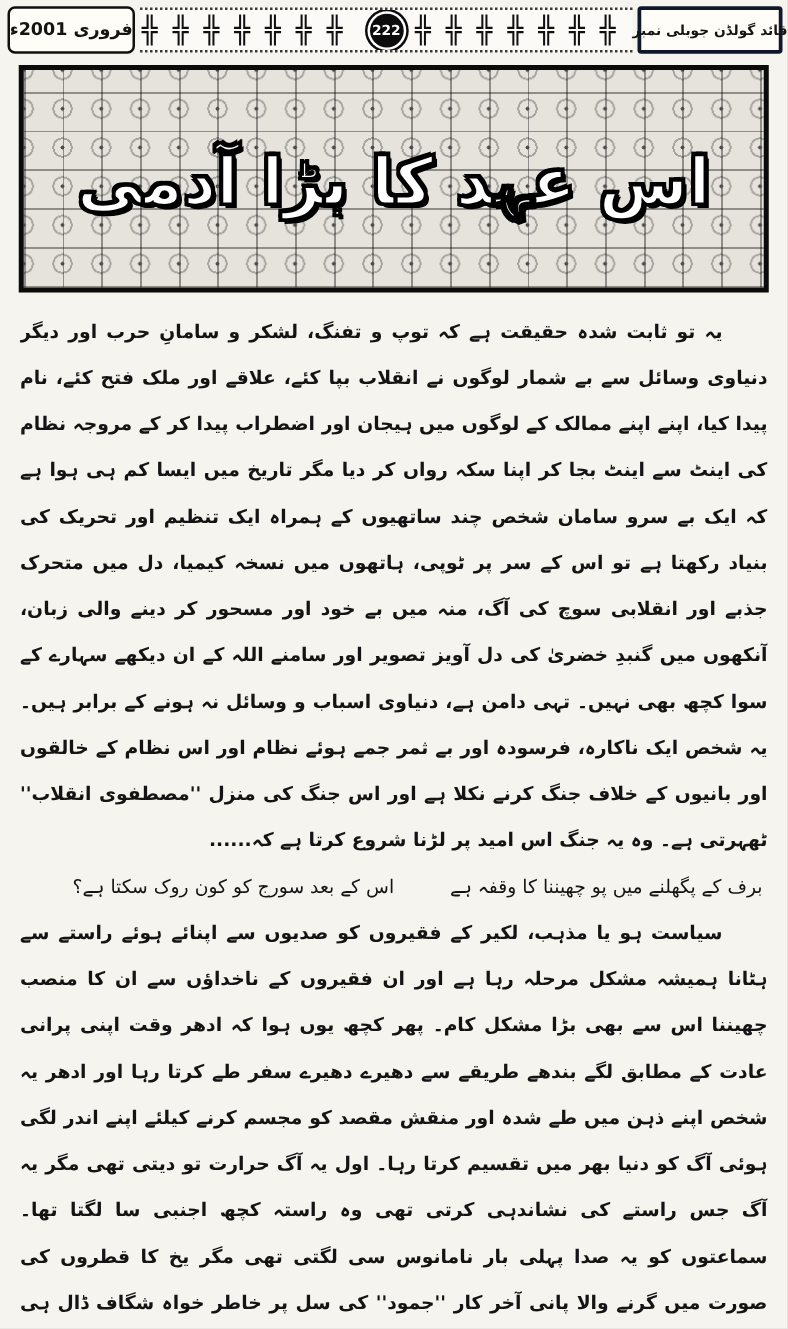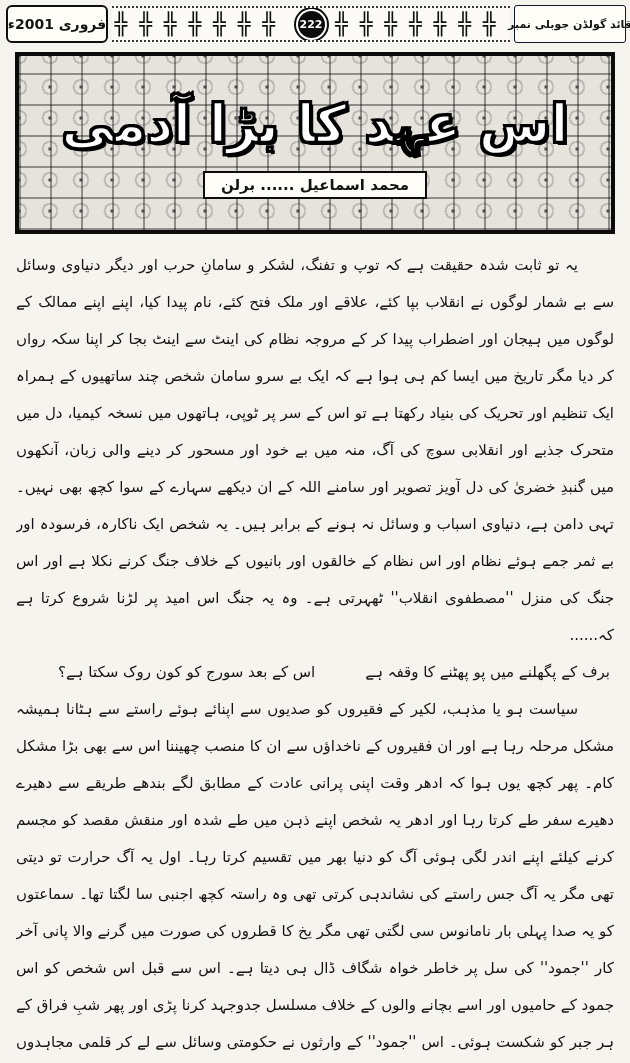--- a/index.html
+++ b/index.html
@@ -38,21 +38,21 @@
   }
   .badge{
     flex:0 0 auto;width:27px;height:27px;margin:12px 8px;
     border-radius:50%;background:#0c0c0c;color:#fff;
     display:flex;align-items:center;justify-content:center;
     font-size:11px;font-weight:bold;
     box-shadow:0 0 0 2px #fff,0 0 0 4px #0c0c0c;
   }
   .edition-box{
     width:106px;flex:0 0 auto;
-    border:1px solid #0f172a;border-radius:3px;
+    border:3px solid #0f172a;border-radius:3px;
     background:#fffdf8;
     display:flex;align-items:center;justify-content:center;
     font-size:11px;font-weight:bold;direction:rtl;white-space:nowrap;
     padding:0 2px;
   }
   
   .title-block{
     position:absolute;top:52px;left:15px;right:15px;height:182px;
     border:4px solid #0b0b0b;
     box-sizing:border-box;
@@ -81,21 +81,21 @@
     font-size:15px;font-weight:bold;direction:rtl;white-space:nowrap;
   }
   
   .article{
     position:absolute;top:247px;left:16px;right:16px;bottom:0;
     direction:rtl;
     text-align:justify;
     font-size:15px;line-height:37px;
     overflow:hidden;
   }
-  .article p{margin:0;text-indent:36px;}
+  .article p{margin:0;text-indent:36px;font-weight:bold;}
   .couplet{
     display:flex;justify-content:space-between;
     line-height:37px;white-space:nowrap;
     padding-left:42px;padding-right:4px;
   }
 </style>
 </head>
 <body>
 
 <div class="page">
@@ -109,28 +109,25 @@
       <span class="badge">222</span>
       <span class="orn">╬╬╬╬╬╬╬</span>
     </div>
     <div class="edition-box">
       <span>قائد گولڈن جوبلی نمبر</span>
     </div>
   </header>
 
   <section class="title-block">
     <h1 class="main-title">اس عہد کا بڑا آدمی</h1>
-    <div class="author-box">
-      <span>محمد اسماعیل ...... برلن</span>
-    </div>
   </section>
 
   <article class="article" dir="rtl">
     <p>یہ تو ثابت شدہ حقیقت ہے کہ توپ و تفنگ، لشکر و سامانِ حرب اور دیگر دنیاوی وسائل سے بے شمار لوگوں نے انقلاب بپا کئے، علاقے اور ملک فتح کئے، نام پیدا کیا، اپنے اپنے ممالک کے لوگوں میں ہیجان اور اضطراب پیدا کر کے مروجہ نظام کی اینٹ سے اینٹ بجا کر اپنا سکہ رواں کر دیا مگر تاریخ میں ایسا کم ہی ہوا ہے کہ ایک بے سرو سامان شخص چند ساتھیوں کے ہمراہ ایک تنظیم اور تحریک کی بنیاد رکھتا ہے تو اس کے سر پر ٹوپی، ہاتھوں میں نسخہ کیمیا، دل میں متحرک جذبے اور انقلابی سوچ کی آگ، منہ میں بے خود اور مسحور کر دینے والی زبان، آنکھوں میں گنبدِ خضریٰ کی دل آویز تصویر اور سامنے اللہ کے ان دیکھے سہارے کے سوا کچھ بھی نہیں۔ تہی دامن ہے، دنیاوی اسباب و وسائل نہ ہونے کے برابر ہیں۔ یہ شخص ایک ناکارہ، فرسودہ اور بے ثمر جمے ہوئے نظام اور اس نظام کے خالقوں اور بانیوں کے خلاف جنگ کرنے نکلا ہے اور اس جنگ کی منزل ''مصطفوی انقلاب'' ٹھہرتی ہے۔ وہ یہ جنگ اس امید پر لڑنا شروع کرتا ہے کہ......</p>
     <div class="couplet">
-      <span>برف کے پگھلنے میں پو پھٹنے کا وقفہ ہے</span>
+      <span>برف کے پگھلنے میں پو چھیننا کا وقفہ ہے</span>
       <span>اس کے بعد سورج کو کون روک سکتا ہے؟</span>
     </div>
     <p>سیاست ہو یا مذہب، لکیر کے فقیروں کو صدیوں سے اپنائے ہوئے راستے سے ہٹانا ہمیشہ مشکل مرحلہ رہا ہے اور ان فقیروں کے ناخداؤں سے ان کا منصب چھیننا اس سے بھی بڑا مشکل کام۔ پھر کچھ یوں ہوا کہ ادھر وقت اپنی پرانی عادت کے مطابق لگے بندھے طریقے سے دھیرے دھیرے سفر طے کرتا رہا اور ادھر یہ شخص اپنے ذہن میں طے شدہ اور منقش مقصد کو مجسم کرنے کیلئے اپنے اندر لگی ہوئی آگ کو دنیا بھر میں تقسیم کرتا رہا۔ اول یہ آگ حرارت تو دیتی تھی مگر یہ آگ جس راستے کی نشاندہی کرتی تھی وہ راستہ کچھ اجنبی سا لگتا تھا۔ سماعتوں کو یہ صدا پہلی بار نامانوس سی لگتی تھی مگر یخ کا قطروں کی صورت میں گرنے والا پانی آخر کار ''جمود'' کی سل پر خاطر خواہ شگاف ڈال ہی دیتا ہے۔ اس سے قبل اس شخص کو اس جمود کے حامیوں اور اسے بچانے والوں کے خلاف مسلسل جدوجہد کرنا پڑی اور پھر شبِ فراق کے ہر جبر کو شکست ہوئی۔ اس ''جمود'' کے وارثوں نے حکومتی وسائل سے لے کر قلمی مجاہدوں اور گفتار کے غازیوں سے لے کر پروپیگنڈہ کے سپاہیوں تک سبھی کو اس کے خلاف جھونک دیا۔ اکیلا شخص اور مقابلے میں پوری فوج جس میں طرح طرح کے پیشہ ور لوگ شامل ہیں۔ مسئلہ صرف یہ تھا کہ:</p>
 
   </article>
 
 </div>
 
 </body></html>

